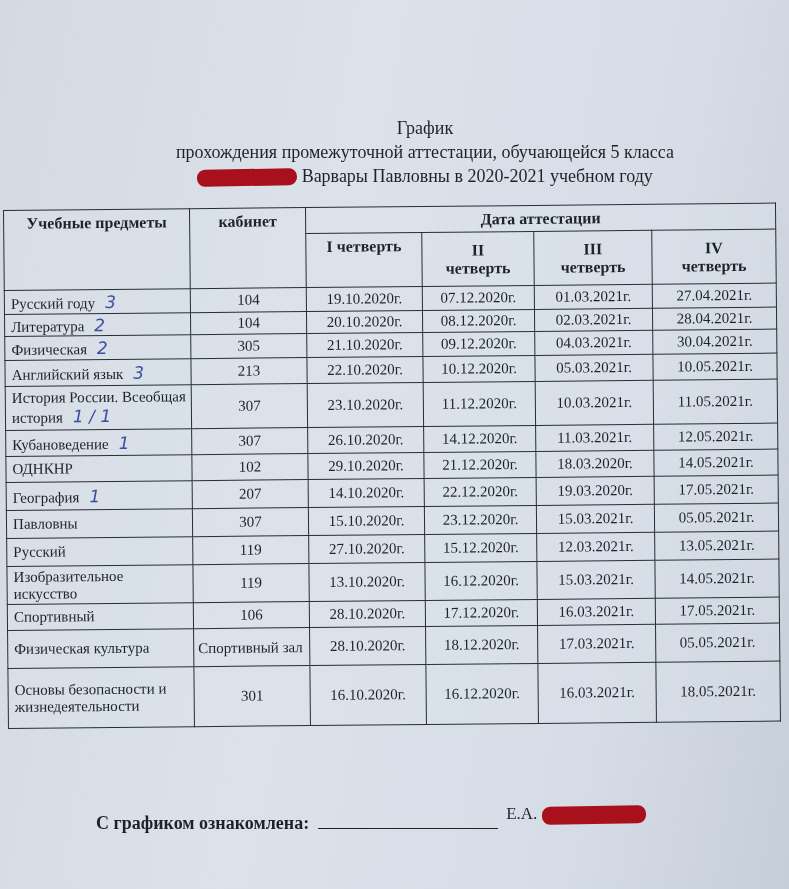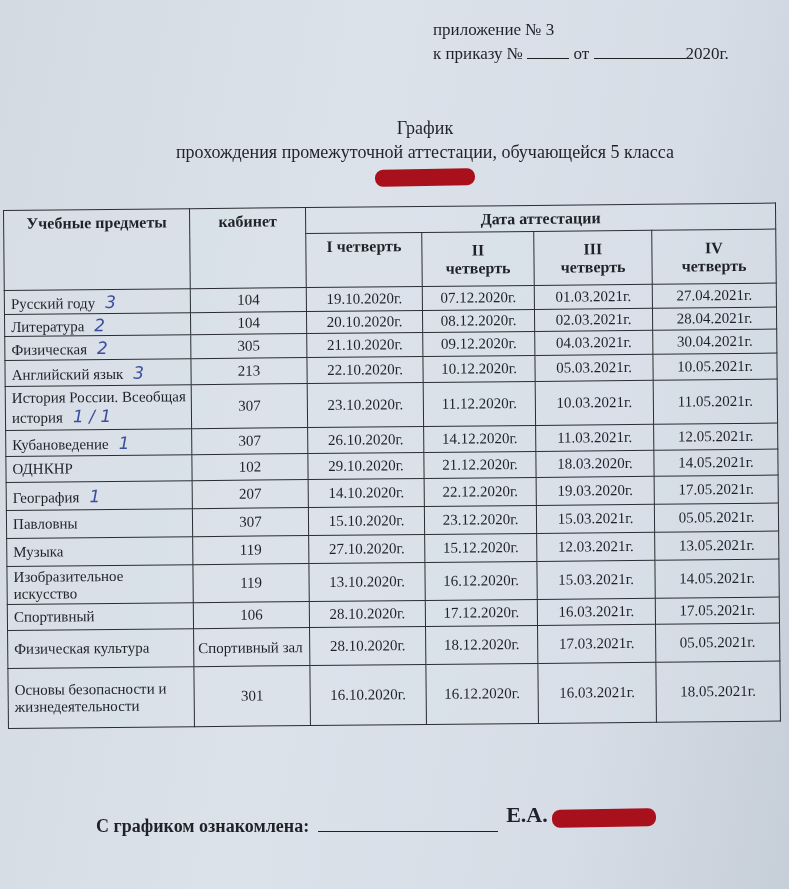--- a/index.html
+++ b/index.html
@@ -39,42 +39,34 @@
   td.num, td.date { text-align: center; }
   .grade {
     font-family: "DejaVu Sans", sans-serif; font-style: italic;
     color: #3b4fa0; font-size: 17px; margin-left: 10px;
   }
   .footer {
     position: absolute; left: 96px; top: 812px; width: 640px;
     font-weight: bold; font-size: 18px;
   }
   .footer .sign-line { display: inline-block; width: 180px; border-bottom: 1.5px solid #222; margin: 0 4px; height: 16px; vertical-align: baseline; }
-  .footer .initials { font-weight: bold; font-size: 22px; position: relative; top: -10px; }
+  .footer .initials { font-weight: normal; font-size: 17px; position: relative; top: -10px; }
 </style>
 </head>
 <body>
 
 <div class="page">
 
-  <div class="appendix">
-    <div>приложение № 3</div>
-    <div>
-      <span>к приказу №</span>
-      <span class="blank" style="width:42px"></span>
-      <span>от</span>
-      <span class="blank" style="width:92px"></span><span>2020г.</span>
-    </div>
-  </div>
 
   <div class="title-block">
     <span class="line">График</span>
     <span class="line">прохождения промежуточной аттестации, обучающейся 5 класса</span>
     <span class="line">
       <span class="redact" style="width:100px;height:17px;"></span>
+      <span>Варвары Павловны в 2020-2021 учебном году</span>
     </span>
   </div>
 
   <div class="tbl-wrap">
     <table>
       <colgroup>
         <col style="width:186px">
           <col style="width:116px">
           <col style="width:116px">
         <col style="width:112px">
@@ -170,21 +162,21 @@
           </tr>
           <tr style="height: 28px;">
             <td class="subj"><span>Павловны</span></td>
             <td class="num">307</td>
             <td class="date">15.10.2020г.</td>
             <td class="date">23.12.2020г.</td>
             <td class="date">15.03.2021г.</td>
             <td class="date">05.05.2021г.</td>
           </tr>
           <tr style="height: 28px;">
-            <td class="subj"><span>Музыка</span></td>
+            <td class="subj"><span>Русский</span></td>
             <td class="num">119</td>
             <td class="date">27.10.2020г.</td>
             <td class="date">15.12.2020г.</td>
             <td class="date">12.03.2021г.</td>
             <td class="date">13.05.2021г.</td>
           </tr>
           <tr style="height: 38px;">
             <td class="subj"><span>Изобразительное искусство</span></td>
             <td class="num">119</td>
             <td class="date">13.10.2020г.</td>

